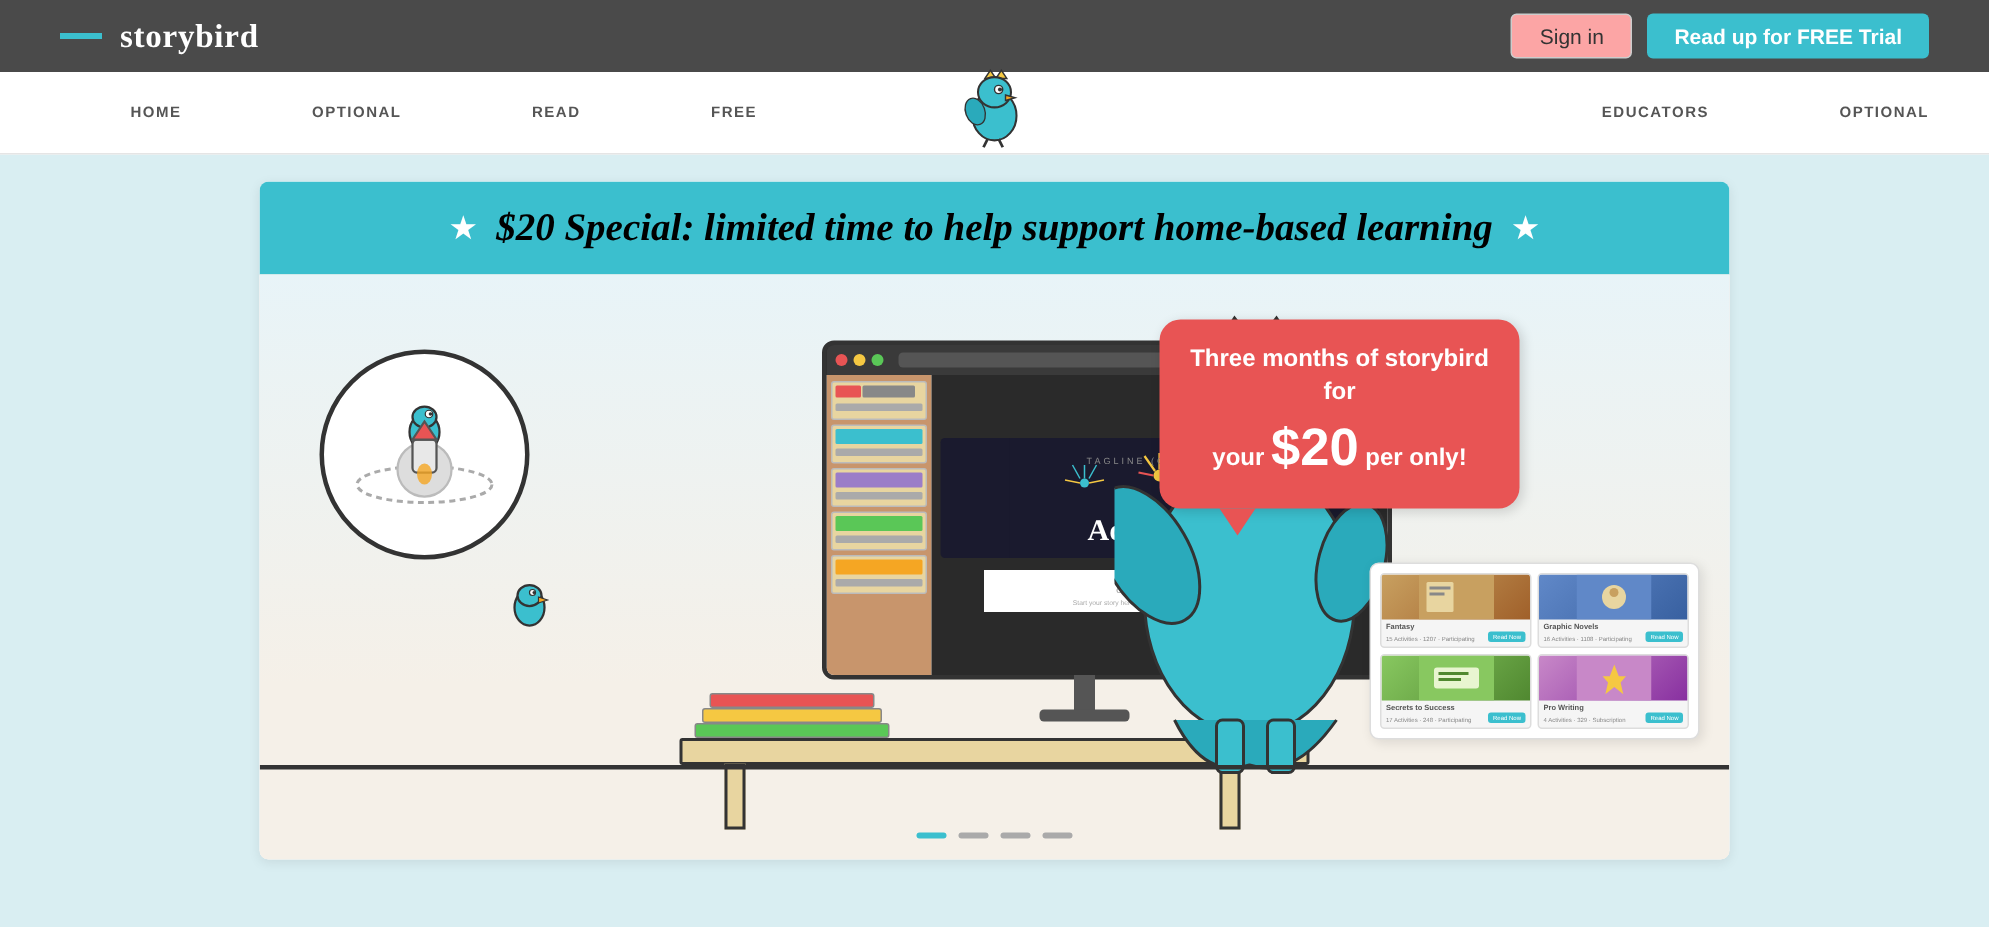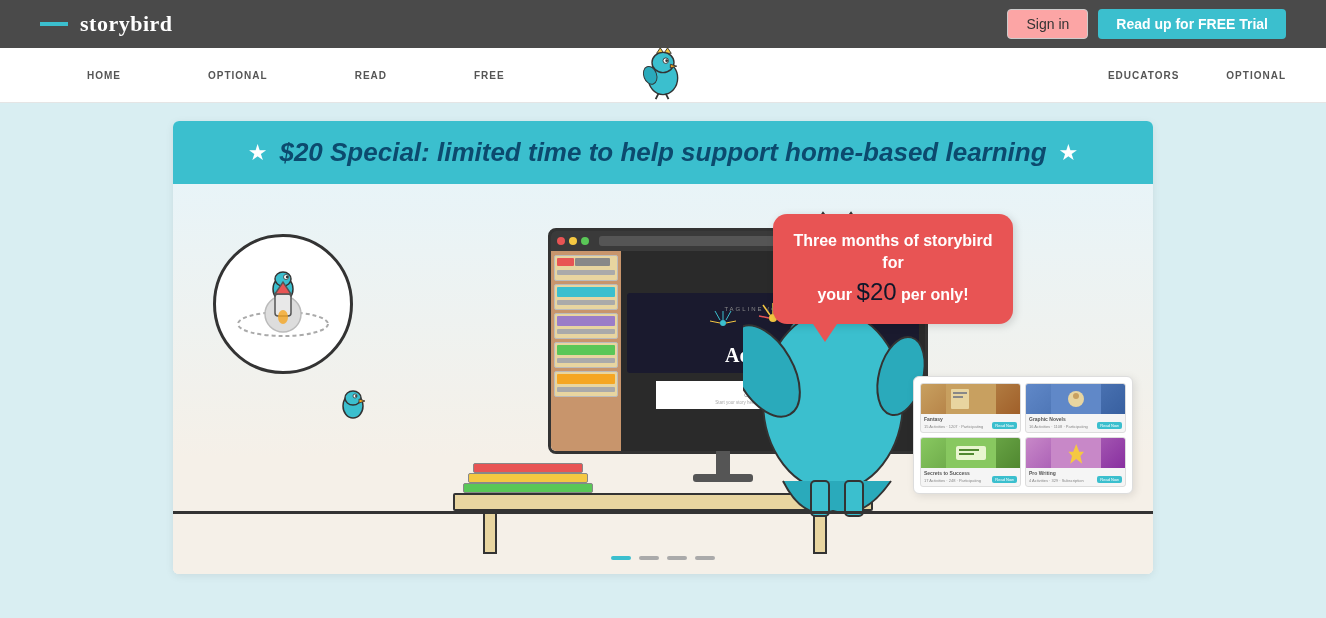--- a/index.html
+++ b/index.html
@@ -68,20 +68,21 @@
       border-bottom: 1px solid #e5e5e5;
       position: relative;
     }
     .nav-left {
       display: flex;
       gap: 40px;
       align-items: center;
     }
     .nav-right {
       display: flex;
+      gap: 40px;
       align-items: center;
     }
     .nav-item {
       font-size: 10px;
       font-weight: bold;
       color: #555;
       letter-spacing: 1px;
       cursor: pointer;
       text-decoration: none;
       padding-left: 47px;
@@ -116,25 +117,25 @@
     
     .promo-banner {
       background: #3bbfce;
       padding: 16px 30px;
       display: flex;
       align-items: center;
       justify-content: center;
       gap: 12px;
     }
     .promo-banner-text {
-      color: #0c4a6e;
+      color: #000000;
       font-size: 26px;
       font-style: italic;
       font-weight: bold;
-      font-family: Liberation Sans, sans-serif;
+      font-family: Liberation Serif, serif;
       text-align: center;
     }
     .star {
       color: white;
       font-size: 22px;
     }
 
     
     .promo-body {
       position: relative;
@@ -329,23 +330,23 @@
       border-color: #e85454 transparent transparent transparent;
     }
     .bubble-text {
       color: white;
       font-size: 16px;
       font-weight: bold;
       text-align: center;
       line-height: 1.4;
     }
     .bubble-price {
-      color: #0f172a;
-      font-size: 24px;
-      font-weight: normal;
+      color: #ffffff;
+      font-size: 35px;
+      font-weight: bold;
     }
 
     
     .right-panel {
       position: absolute;
       bottom: 80px;
       right: 20px;
       width: 220px;
       background: white;
       border-radius: 6px;

